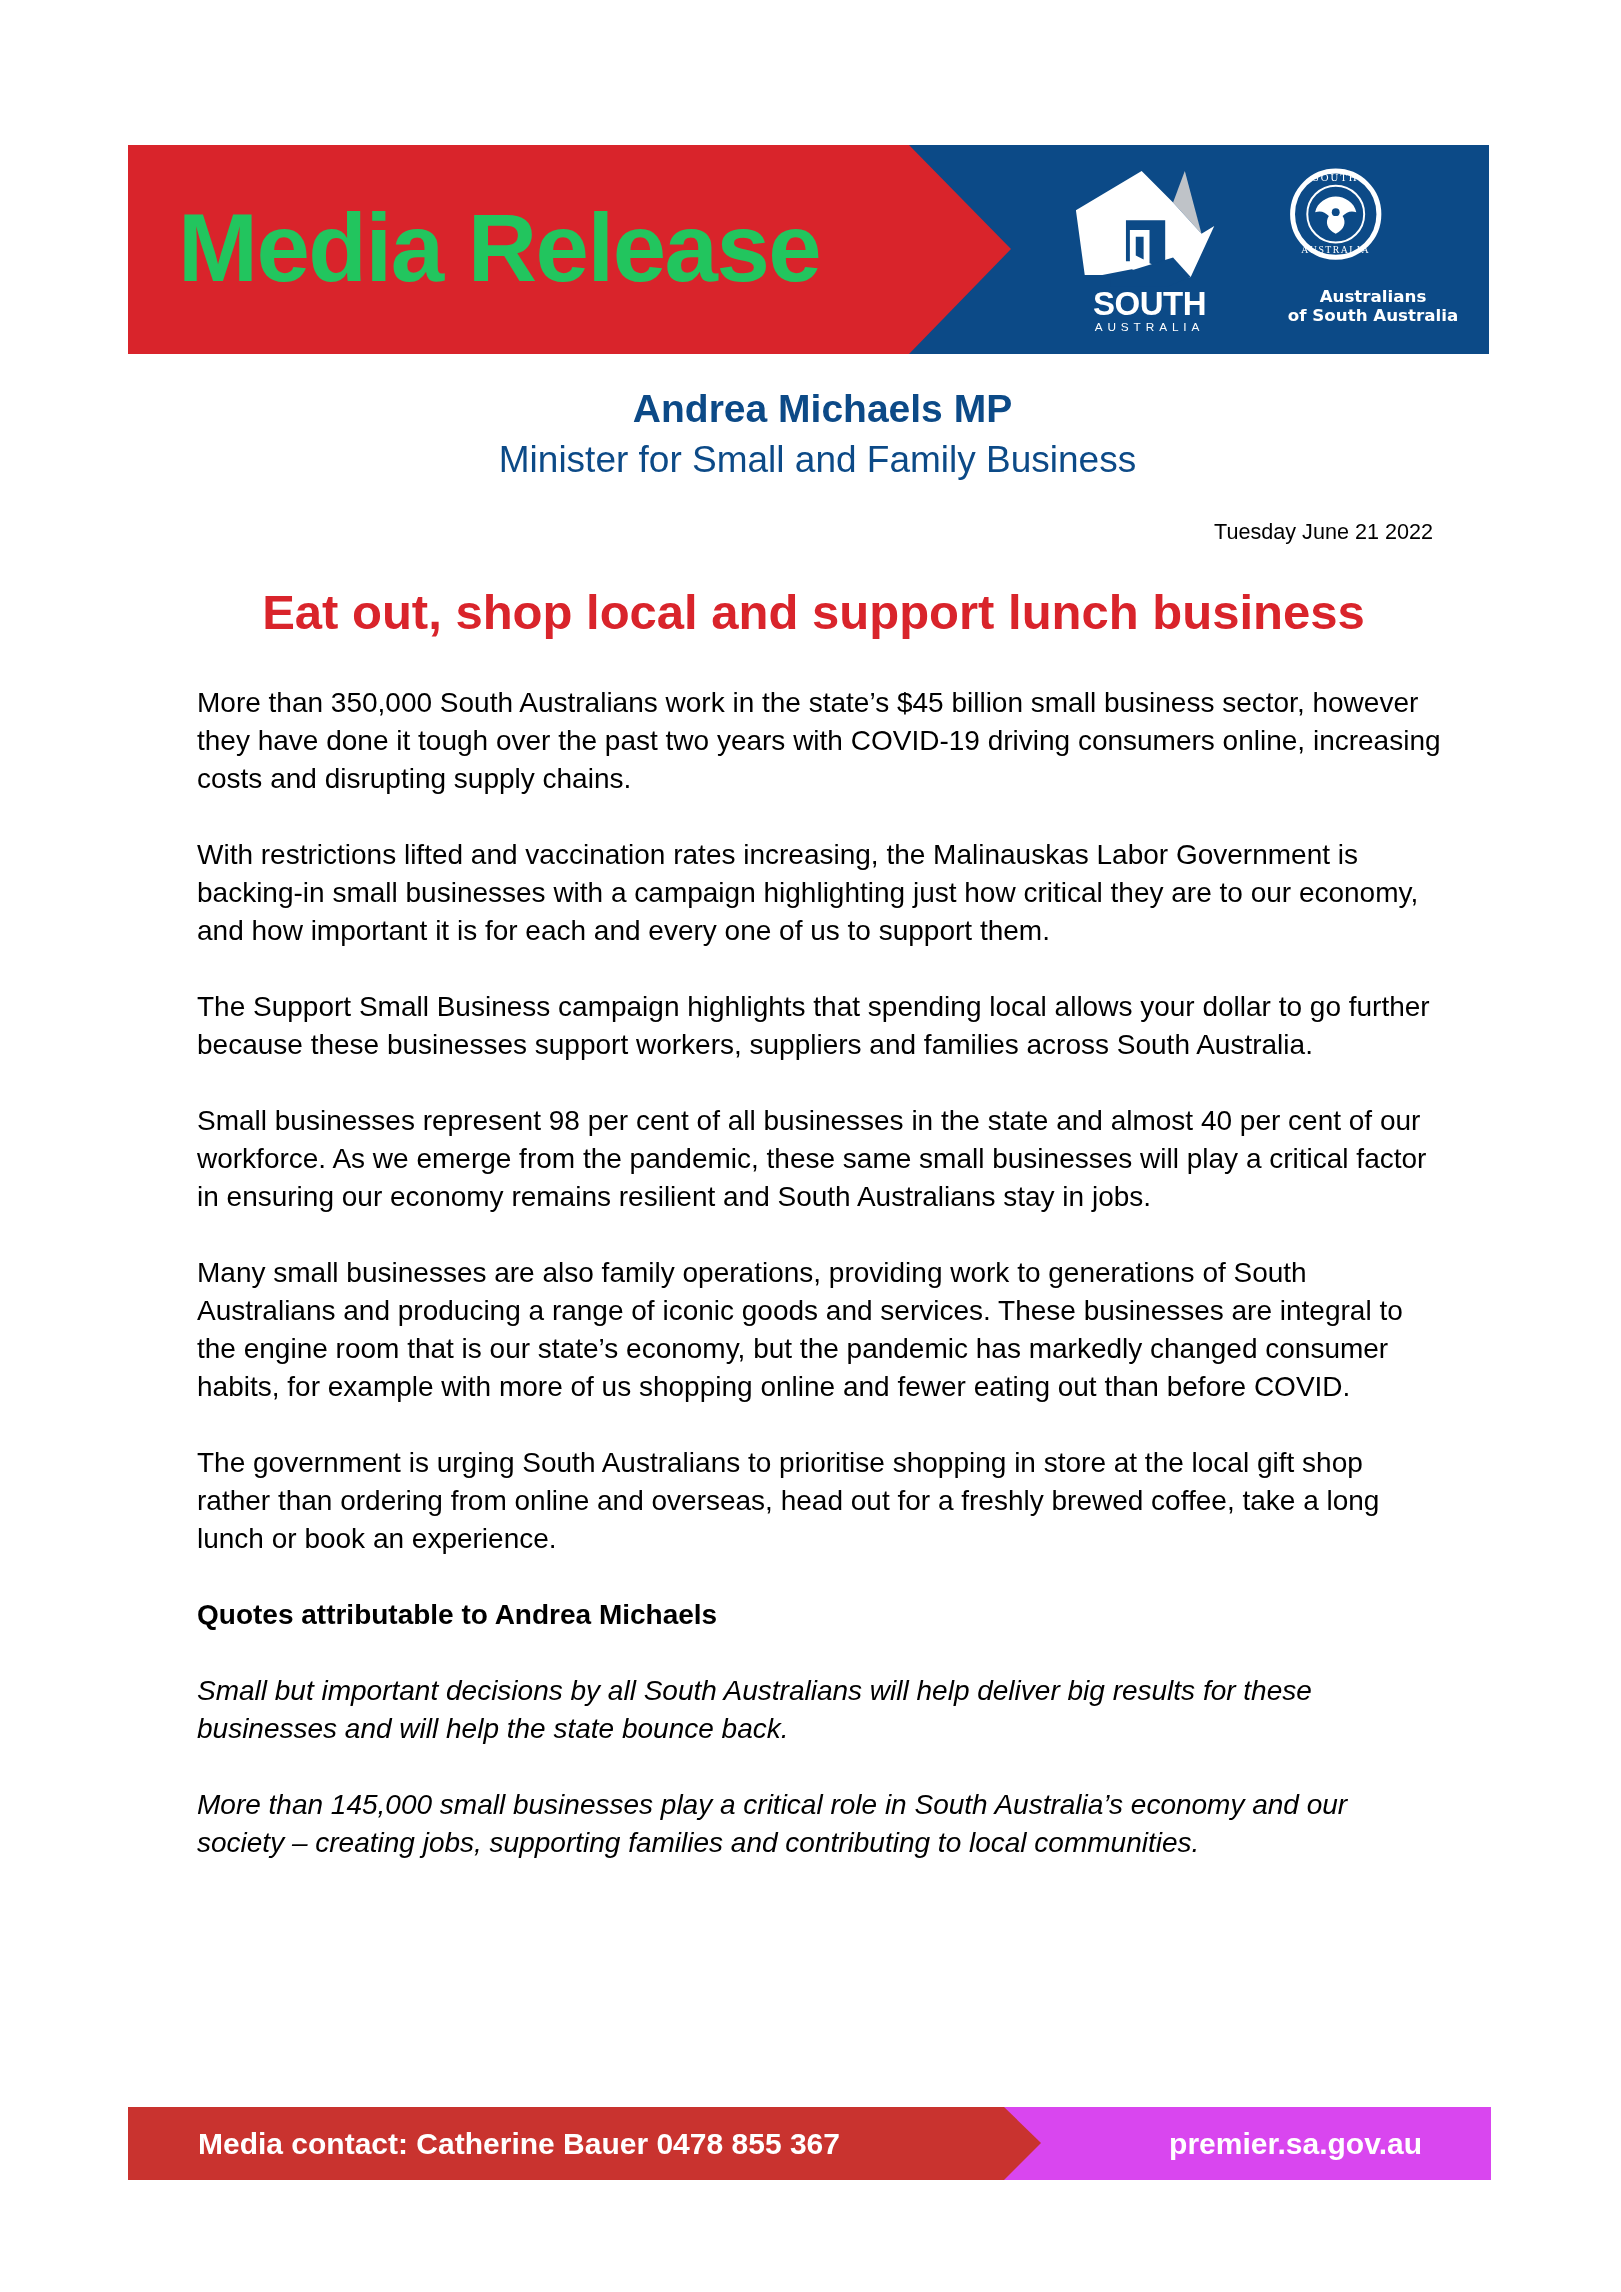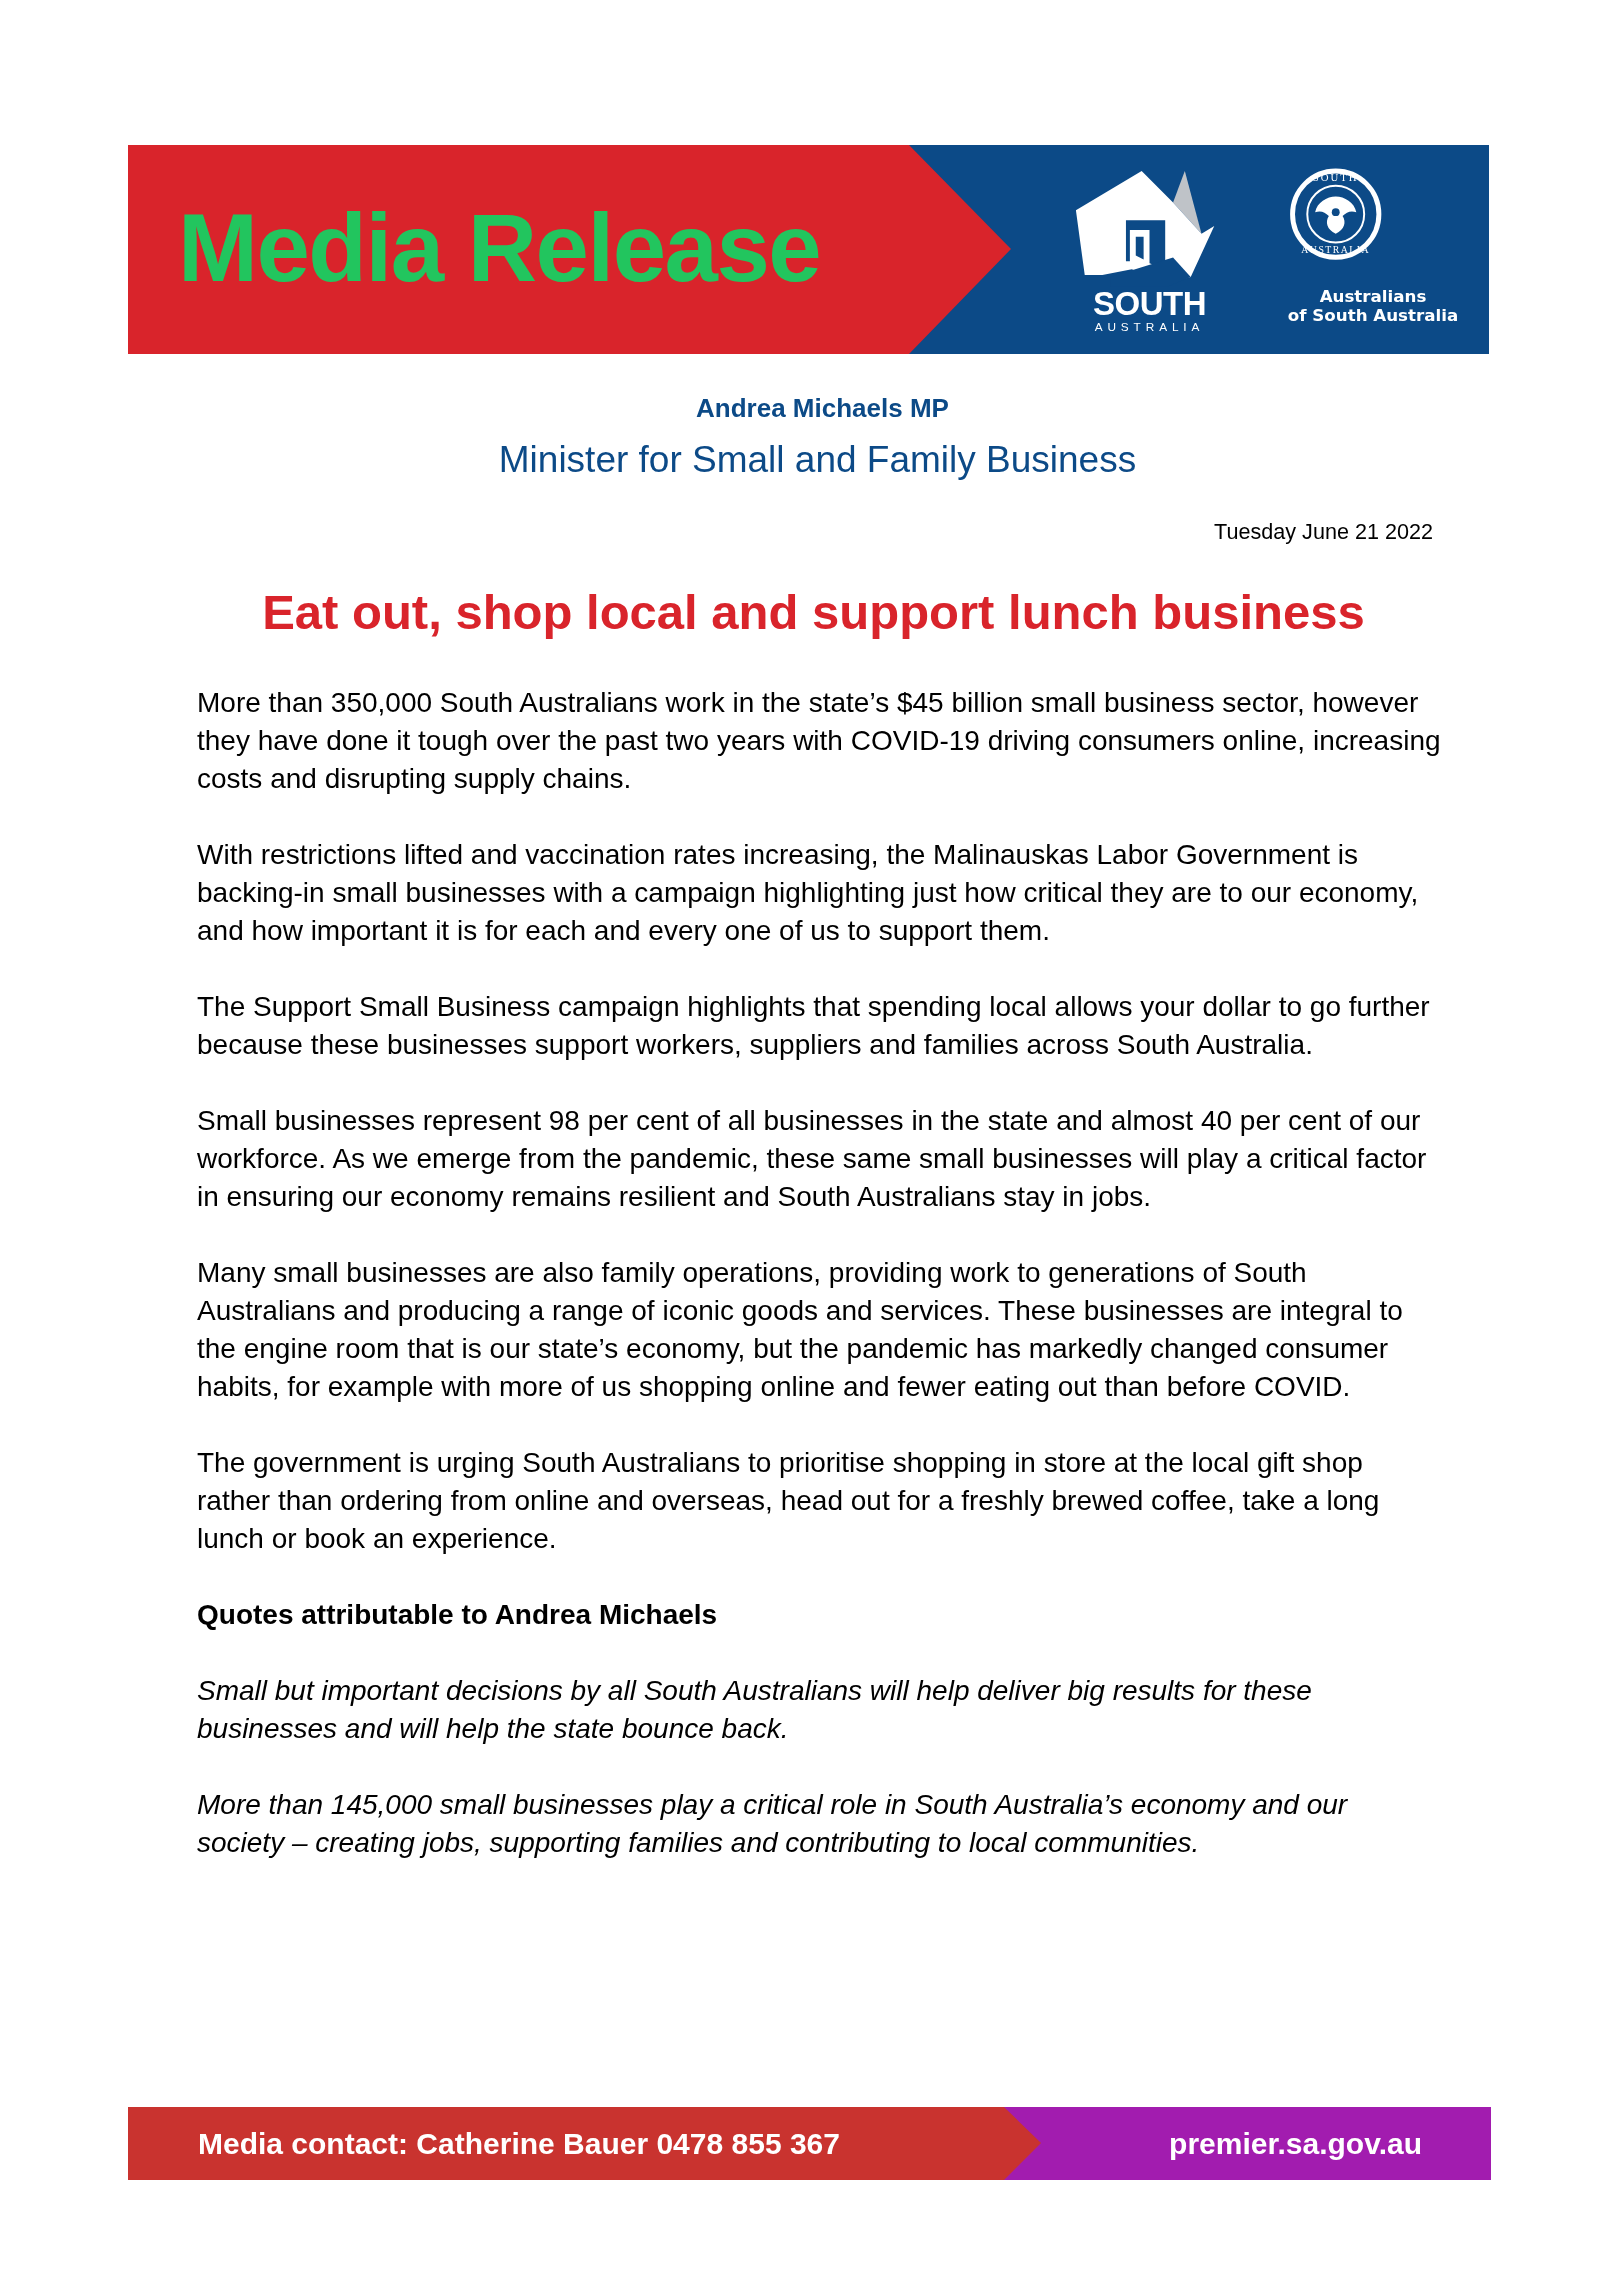--- a/index.html
+++ b/index.html
@@ -18,38 +18,38 @@
   #sa-logo { position: absolute; left: 943px; top: 21.6px; width: 157px; height: 167px; }
   #sa-logo .word-south { position: absolute; left: 0; top: 120px; width: 157px; text-align: center;
     font-weight: 700; font-size: 33px; line-height: 33px; color: #fff; letter-spacing: -0.5px; }
   #sa-logo .word-aus { position: absolute; left: 0; top: 155px; width: 157px; text-align: center;
     font-size: 11.8px; letter-spacing: 4.9px; color: #fff; line-height: 11.8px; }
   #gov-logo { position: absolute; left: 1142px; top: 21.6px; width: 206px; height: 176px; }
   #gov-logo .gov-text { position: absolute; left: 0; top: 120px; width: 206px; text-align: center;
     font-family: "DejaVu Sans", sans-serif; font-weight: 700; font-size: 16.7px; line-height: 19.6px; color: #fff; }
 
   
-  #minister-name { left: 0; width: 1621px; top: 387px; text-align: center; font-weight: 700; font-size: 26px;
+  #minister-name { left: 0; width: 1621px; top: 387px; text-align: center; font-weight: 700; font-size: 39px;
     color: #0C4A87; line-height: 43px; padding-left: 24px; box-sizing: border-box; }
   #minister-title { left: 0; width: 1621px; top: 437px; text-align: center; font-size: 37px;
     color: #0C4A87; line-height: 45px; padding-left: 14px; box-sizing: border-box; }
   #release-date { right: 188px; top: 519px; font-size: 21.6px; line-height: 25.5px; color: #000; }
 
   
   #headline { left: 0; width: 1621px; top: 583px; text-align: center; font-weight: 700; font-size: 49px;
     line-height: 59px; color: #D9242B; padding-left: 5.9px; box-sizing: border-box; }
 
   
   #body { left: 197px; top: 684px; width: 1245px; font-size: 28px; line-height: 38px; }
   #body p { margin: 0 0 38px 0; }
   #body p.quote { font-style: italic; }
   #body p.sub { font-weight: 700; }
 
   
-  #footer { left: 128px; top: 2107px; width: 1363px; height: 73px; background: #a21caf; overflow: hidden; text-decoration: underline; }
+  #footer { left: 128px; top: 2107px; width: 1363px; height: 73px; background: #d946ef; overflow: hidden; text-decoration: underline; }
   #footer .red { position: absolute; left: 0; top: 0; width: 913px; height: 73px; background: #C9332F;
     clip-path: polygon(0 0, 876px 0, 913px 36px, 876px 73px, 0 73px); }
   #footer-contact { position: absolute; left: 70px; top: 0; height: 73px; line-height: 73px;
     font-weight: 700; font-size: 30px; color: #fff; white-space: nowrap; }
   #footer-url { position: absolute; right: 69px; top: 0; height: 73px; line-height: 73px;
     font-weight: 700; font-size: 30px; color: #fff; white-space: nowrap; margin-left: 20px; }
 </style>
 </head>
 <body>
 

